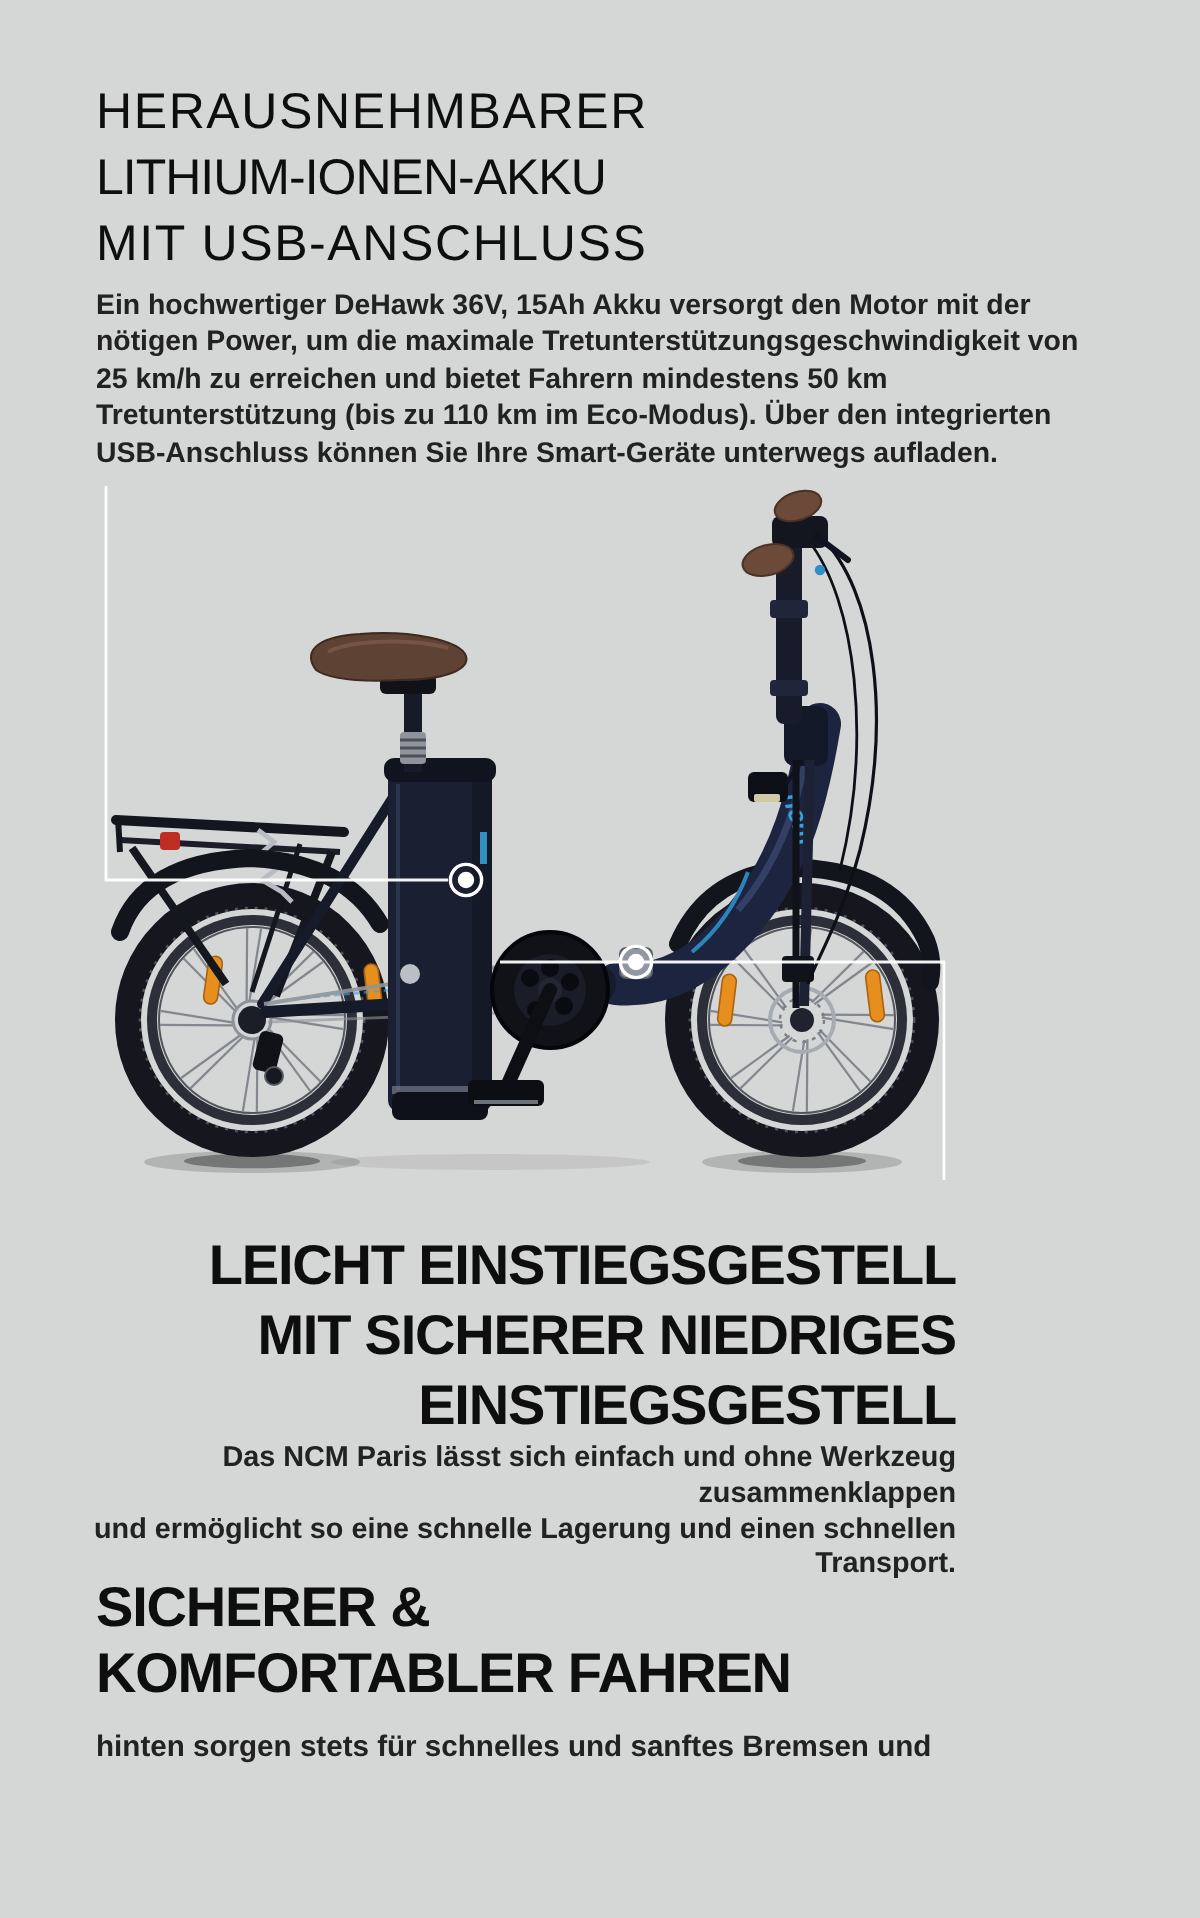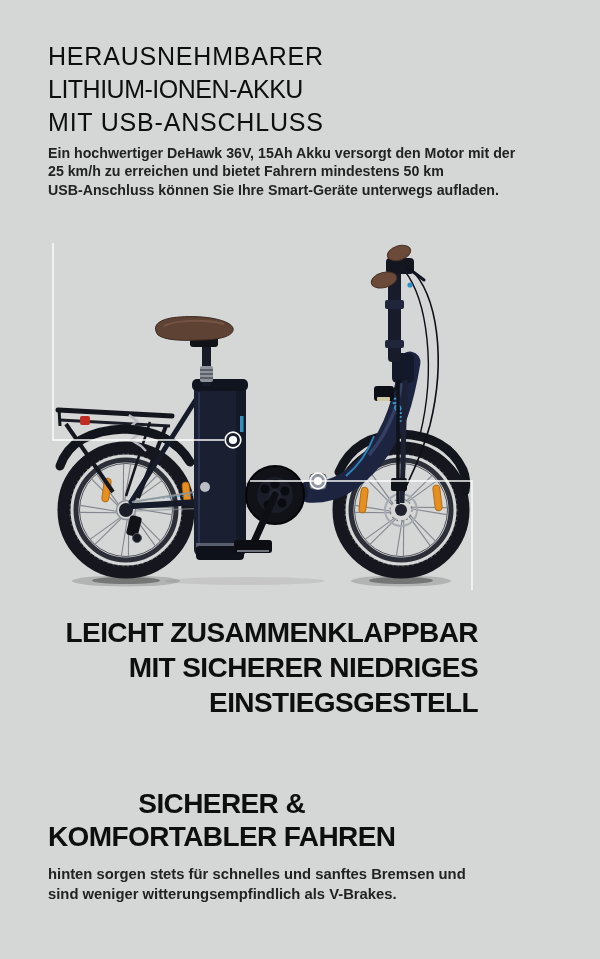--- a/index.html
+++ b/index.html
@@ -5,38 +5,40 @@
   html,body{margin:0;padding:0;}
   body{width:600px;height:959px;background:#d5d6d6;font-family:"Liberation Sans","DejaVu Sans",sans-serif;overflow:hidden;}
   .page{position:relative;width:600px;height:959px;background:#d5d6d6;}
   .h1{position:absolute;left:48px;top:40px;color:#0e0e0e;font-size:25px;line-height:33px;}
   .h1 .line{font-weight:400;letter-spacing:.8px;}
   .h1 .line:nth-child(2){font-weight:400;letter-spacing:-.5px;}
   .para{color:#222;font-size:14.2px;line-height:18.4px;font-weight:bold;}
   .p1{position:absolute;left:48px;top:144px;}
   .h2{position:absolute;right:122px;top:615px;text-align:right;color:#0e0e0e;font-size:28px;line-height:35px;font-weight:700;letter-spacing:-.6px;}
   .p2{position:absolute;right:122px;top:721px;text-align:right;font-size:14.4px;line-height:17.8px;}
-  .h3{position:absolute;left:48px;top:787px;color:#0e0e0e;font-size:28px;line-height:33px;font-weight:700;letter-spacing:-.6px;text-align:center;}
+  .h3{position:absolute;left:48px;top:787px;color:#0e0e0e;font-size:28px;line-height:33px;font-weight:700;letter-spacing:-.6px;}
   .p3{position:absolute;left:48px;top:864px;font-size:14.8px;line-height:20px;}
   .bike{position:absolute;left:0;top:240px;width:600px;height:370px;}
   #spokes-rear line,#spokes-front line{stroke:#83878e;stroke-width:1.1;}
 </style>
 </head>
 <body>
 
 <div class="page">
 
   <div class="h1">
       <div class="line">HERAUSNEHMBARER</div>
       <div class="line">LITHIUM-IONEN-AKKU</div>
       <div class="line">MIT USB-ANSCHLUSS</div>
     </div>
   <div class="para p1">
       <div class="line">Ein hochwertiger DeHawk 36V, 15Ah Akku versorgt den Motor mit der</div>
+      <div class="line">nötigen Power, um die maximale Tretunterstützungsgeschwindigkeit von</div>
       <div class="line">25 km/h zu erreichen und bietet Fahrern mindestens 50 km</div>
+      <div class="line">Tretunterstützung (bis zu 110 km im Eco-Modus). Über den integrierten</div>
       <div class="line">USB-Anschluss können Sie Ihre Smart-Geräte unterwegs aufladen.</div>
     </div>
 
   <svg class="bike" viewBox="0 0 600 370" width="600" height="370" xmlns="http://www.w3.org/2000/svg">
 
     <g>
       <ellipse cx="126" cy="341" rx="54" ry="5.5" fill="#000" opacity="0.16"></ellipse>
       <ellipse cx="126" cy="340.5" rx="34" ry="3.6" fill="#000" opacity="0.34"></ellipse>
       <ellipse cx="401" cy="341" rx="50" ry="5.5" fill="#000" opacity="0.16"></ellipse>
       <ellipse cx="401" cy="340.5" rx="32" ry="3.6" fill="#000" opacity="0.34"></ellipse>
@@ -210,27 +212,30 @@
       <circle cx="233" cy="200" r="7.8" fill="none" stroke="#fff" stroke-width="1.7"></circle>
       <circle cx="233" cy="200" r="4.1" fill="#fff"></circle>
     </g>
     <g>
       <circle cx="318" cy="241" r="7.8" fill="none" stroke="#fff" stroke-width="1.7"></circle>
       <circle cx="318" cy="241" r="4.1" fill="#fff"></circle>
     </g>
   </svg>
 
   <div class="h2">
-      <div class="line">LEICHT ZUSAMMENKLAPPBAR</div>
+      <div class="line">LEICHT EINSTIEGSGESTELL</div>
       <div class="line">MIT SICHERER NIEDRIGES</div>
       <div class="line">EINSTIEGSGESTELL</div>
+    </div>
+  <div class="para p2">
+      <div class="line">Das NCM Paris lässt sich einfach und ohne Werkzeug zusammenklappen</div>
+      <div class="line">und ermöglicht so eine schnelle Lagerung und einen schnellen Transport.</div>
     </div>
 
   <div class="h3">
       <div class="line">SICHERER &amp;</div>
       <div class="line">KOMFORTABLER FAHREN</div>
     </div>
   <div class="para p3">
       <div class="line">hinten sorgen stets für schnelles und sanftes Bremsen und</div>
-      <div class="line">sind weniger witterungsempfindlich als V-Brakes.</div>
     </div>
 
 </div>
 
 </body></html>

